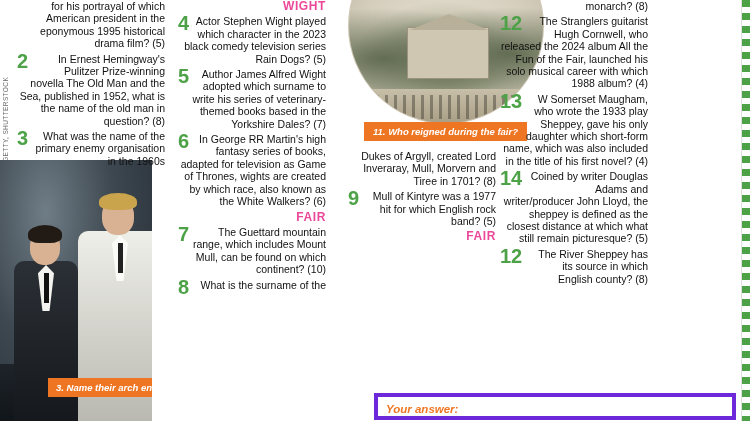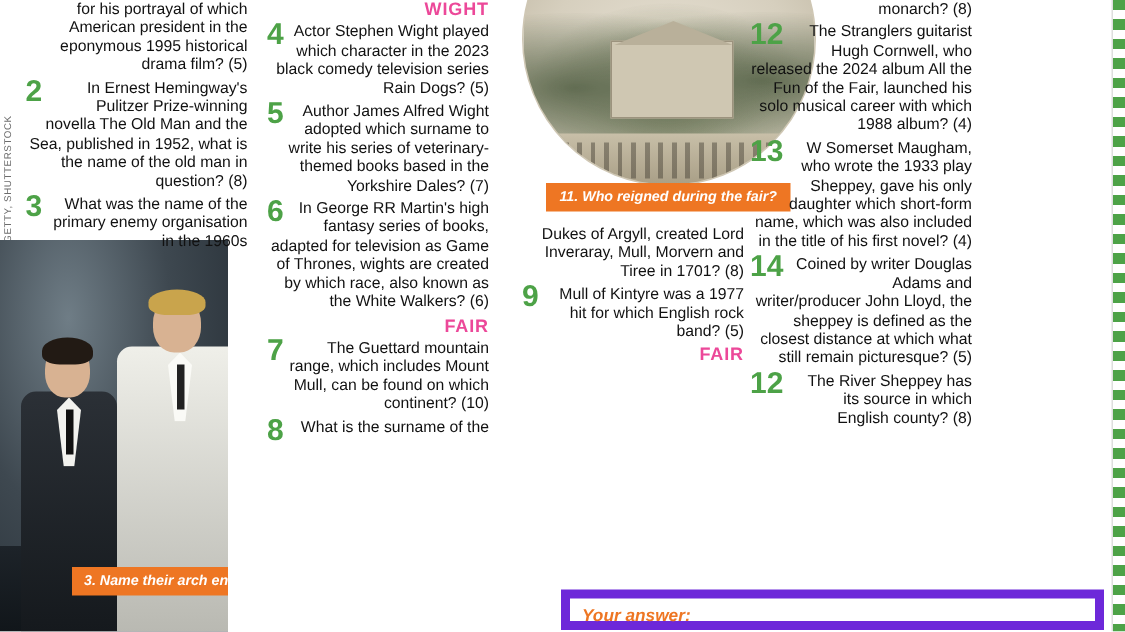--- a/index.html
+++ b/index.html
@@ -175,21 +175,21 @@
     font-style:italic;
     padding:4px 9px;
     white-space:nowrap;
   }
 
   
   .answer-box {
     position:absolute;
     left:374px; top:393px;
     width:362px; height:27px;
-    border:6px solid #6d28d9;
+    border:4px solid #6d28d9;
     background:#fff;
   }
   .answer-label {
     position:absolute;
     left:8px; top:6px;
     color:#ee7623;
     font-weight:bold;
     font-style:italic;
     font-size:11.5px;
   }

